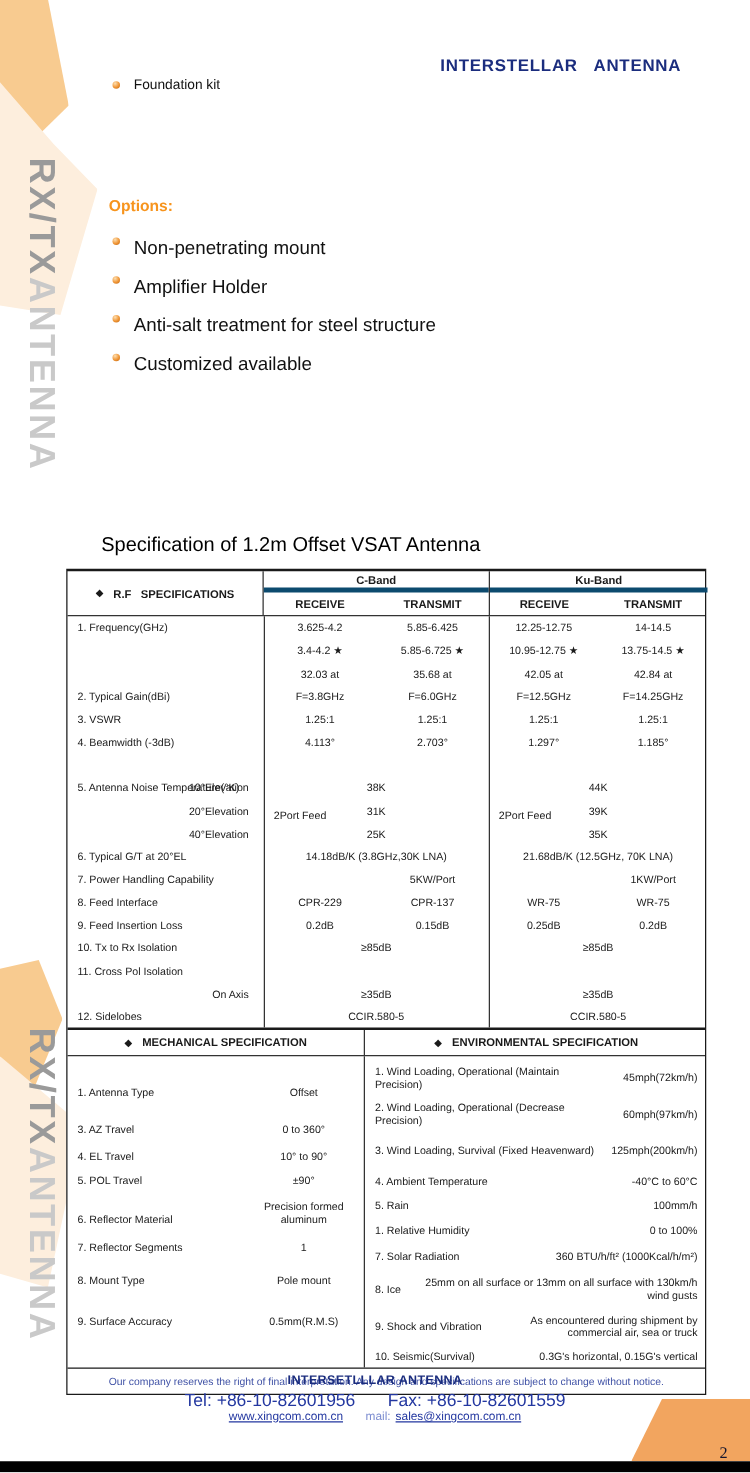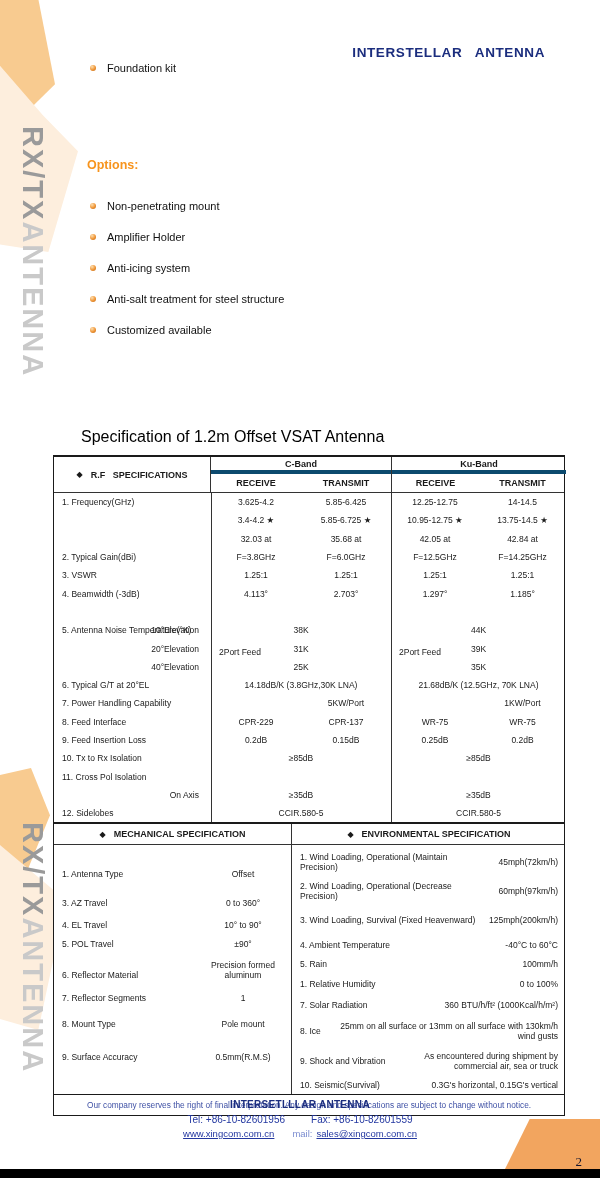--- a/index.html
+++ b/index.html
@@ -27,21 +27,21 @@
 
   
   .brand { position:absolute; right:55px; top:45px; font-weight:bold; font-size:13.5px;
            color:#1b2d7e; letter-spacing:.6px; white-space:pre; }
   .bullet-item { position:absolute; display:flex; align-items:center; font-size:11px; color:#111; }
   .intro-item { left:90px; top:62px; }
   .ball { display:inline-block; width:6px; height:6px; border-radius:50%; margin-right:11px;
           background:radial-gradient(circle at 35% 30%, #fddfb0, #ef9434 55%, #b96312); flex:0 0 auto; }
   .opt-head { position:absolute; left:87px; top:158px; font-weight:bold; font-size:12.5px; color:#f7941d; }
   .opt-list { position:absolute; left:90px; top:190px; list-style:none; }
-  .opt-list li { display:flex; align-items:center; height:31px; font-size:11px; color:#111; }
+  .opt-list li { display:flex; align-items:flex-start; height:31px; font-size:15px; color:#111; }
 
   
   .spec-title { position:absolute; left:81px; top:428px; font-size:16px; color:#000; }
   .spec-table { position:absolute; left:53px; top:455px; width:512px; border:1.5px solid #1a1a1a;
                 border-top-width:2px; font-size:8.5px; background:#fff; }
 
   .rf-head { display:grid; grid-template-columns:157px 180px 175px; border-bottom:1px solid #333; }
   .lblhead { display:flex; align-items:center; justify-content:center; font-weight:bold; font-size:9px;
              border-right:1px solid #333; white-space:pre; }
   .dia { margin-right:8px; font-size:8px; }
@@ -78,21 +78,21 @@
   .h18{min-height:18px}.h19{min-height:19px}.h21{min-height:21px}.h22{min-height:22px}
   .h23{min-height:23px}.h26{min-height:26px}.h29{min-height:29px}.h30{min-height:30px}
   .h31{min-height:31px}.h33{min-height:33px}
 
   .note { border-top:1.5px solid #1a1a1a; height:21px; display:flex; align-items:center;
           justify-content:center; font-size:8.3px; color:#3f51a5; }
 
   
   .footer { position:absolute; left:0; top:1098px; width:600px; text-align:center; line-height:14.5px; }
   .f-company { font-weight:bold; font-size:10px; color:#1b2d7e; letter-spacing:.3px; }
-  .f-tel { font-size:10px; color:#2337a0; }
+  .f-tel { font-size:14px; color:#2337a0; }
   .f-tel .gap { display:inline-block; width:26px; }
   .f-links { font-size:9.5px; color:#2337a0; }
   .f-links a { color:#2337a0; text-decoration:underline; }
   .f-links .maillbl { color:#7b8cd0; margin:0 4px 0 18px; text-decoration:none; }
 
   .page-tab { position:absolute; right:0; bottom:9px; width:95px; height:50px; background:#f2a55f;
               clip-path:polygon(26% 0,100% 0,100% 100%,0 100%); }
   .page-num { position:absolute; right:18px; bottom:8px; font-family:"Liberation Serif","DejaVu Serif",serif;
               font-size:13px; color:#16162e; }
   .bottom-bar { position:absolute; left:0; bottom:0; width:600px; height:9px; background:#000; }
@@ -126,24 +126,20 @@
     <li>
         <span class="ball"></span>
         <span>Non-penetrating mount</span>
       </li>
     <li>
         <span class="ball"></span>
         <span>Amplifier Holder</span>
       </li>
     <li>
         <span class="ball"></span>
-        <span>Anti-icing system</span>
-      </li>
-    <li>
-        <span class="ball"></span>
         <span>Anti-salt treatment for steel structure</span>
       </li>
     <li>
         <span class="ball"></span>
         <span>Customized available</span>
       </li>
   </ul>
 
   <div class="spec-title">Specification of 1.2m Offset VSAT Antenna</div>
 

